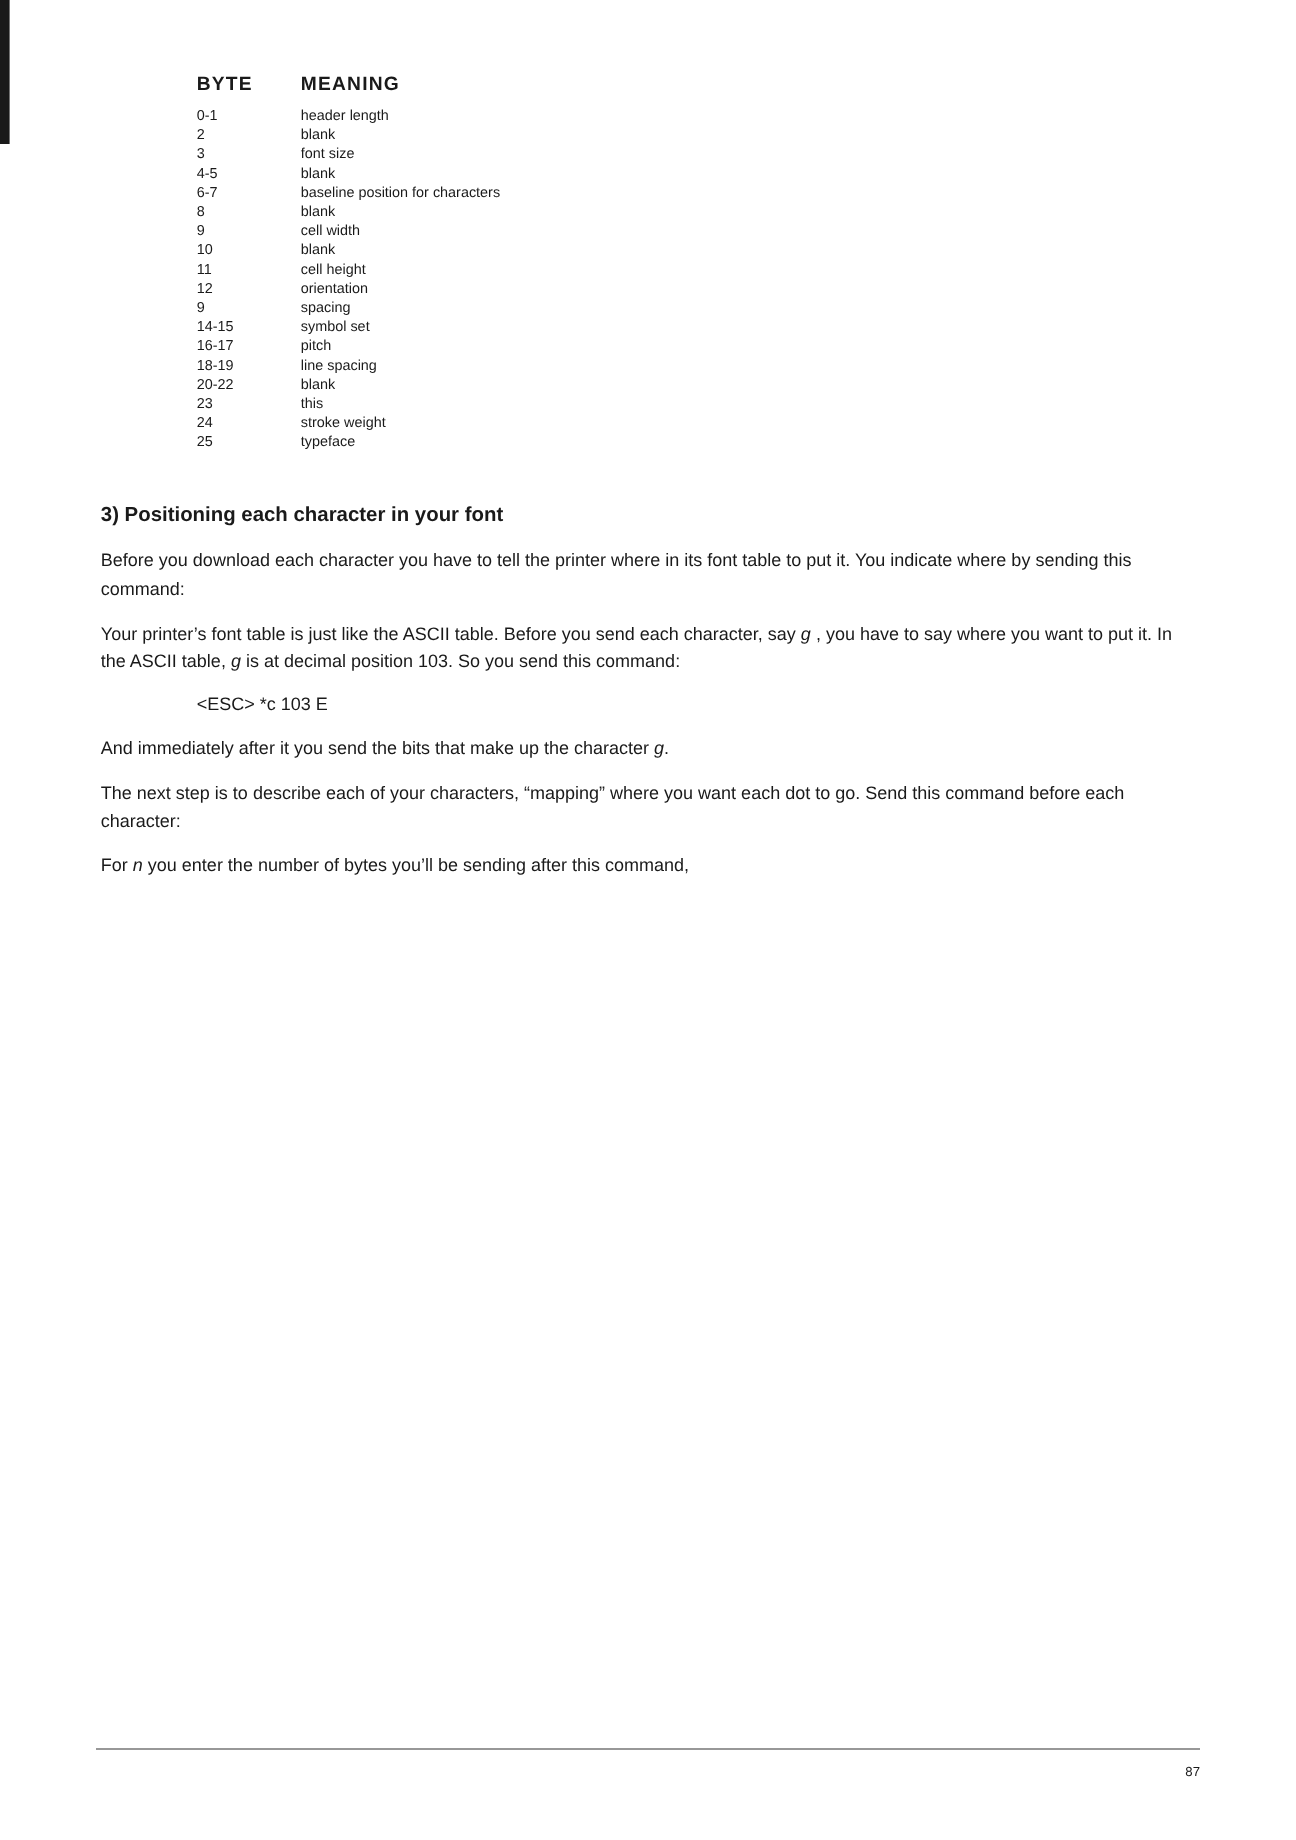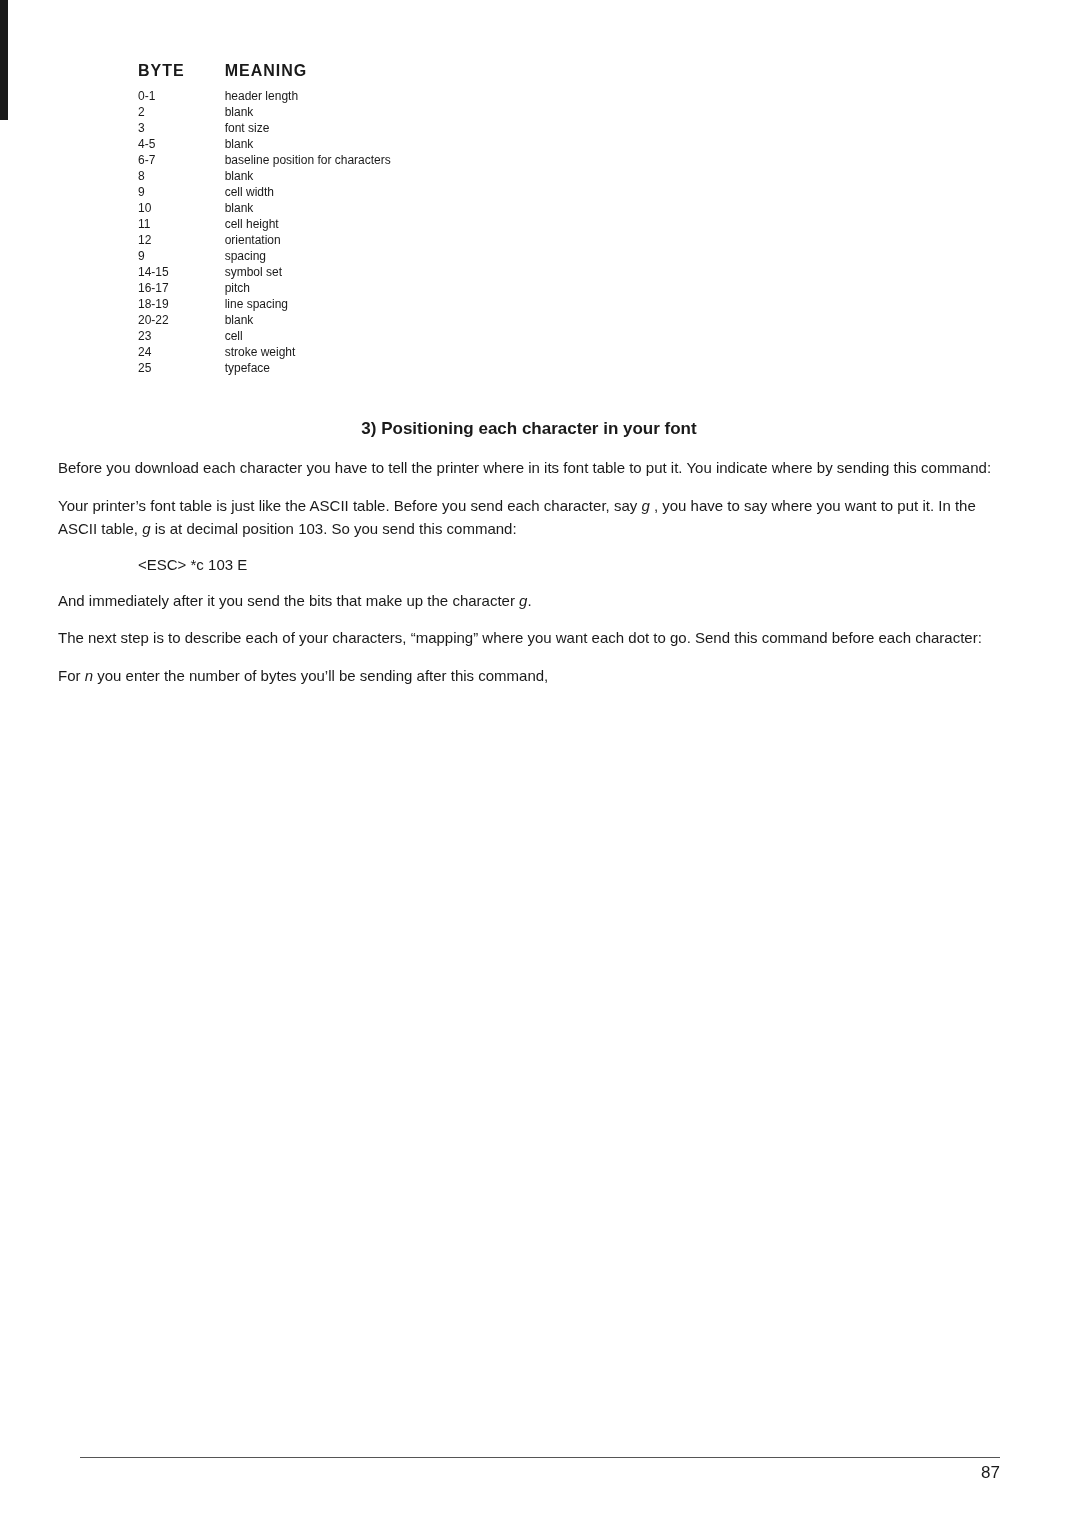--- a/index.html
+++ b/index.html
@@ -14,21 +14,21 @@
       font-size: 16px;
       color: #1a1a1a;
       width: 1080px;
       min-height: 1533px;
       position: relative;
     }
 
     .page {
       width: 1080px;
       min-height: 1533px;
-      padding: 60px 80px 80px 58px;
+      padding: 60px 80px 80px 84px;
       position: relative;
     }
 
     
     .left-bar {
       position: absolute;
       left: 0;
       top: 0;
       width: 8px;
       height: 120px;
@@ -89,21 +89,21 @@
 
     .italic {
       font-style: italic;
     }
 
     .page-number {
       position: absolute;
       bottom: 50px;
       right: 80px;
       font-family: Arial, Helvetica, sans-serif;
-      font-size: 17px;
+      font-size: 11px;
     }
 
     .bottom-rule {
       position: absolute;
       bottom: 75px;
       left: 80px;
       right: 80px;
       border: none;
       border-top: 1px solid #555;
     }
@@ -178,35 +178,35 @@
           <tr>
             <td>18-19</td>
             <td>line spacing</td>
           </tr>
           <tr>
             <td>20-22</td>
             <td>blank</td>
           </tr>
           <tr>
             <td>23</td>
-            <td>cell</td>
+            <td>this</td>
           </tr>
           <tr>
             <td>24</td>
             <td>stroke weight</td>
           </tr>
           <tr>
             <td>25</td>
             <td>typeface</td>
           </tr>
         </tbody>
     </table>
   </div>
 
-  <div class="body-text" style="margin-top: 10px; text-align: center;">
+  <div class="body-text" style="margin-top: 10px;">
     <span class="section-heading">3) Positioning each character in your font</span>
   </div>
 
   <p class="body-text">Before you download each character you have to tell the printer where in its font table to put it. You indicate where by sending this command:</p>
 
 
 
   <p class="body-text">
     <span>Your printer’s font table is just like the ASCII table. Before you send each character, say </span><span class="italic">g</span><span> , you have to say where you want to put it. In the ASCII table, </span><span class="italic">g</span><span> is at decimal position 103. So you send this command:</span>
   </p>

